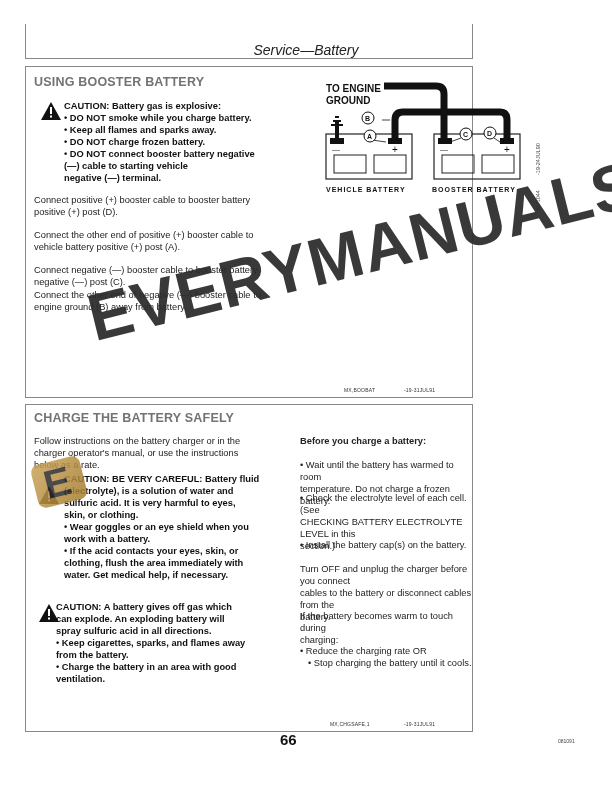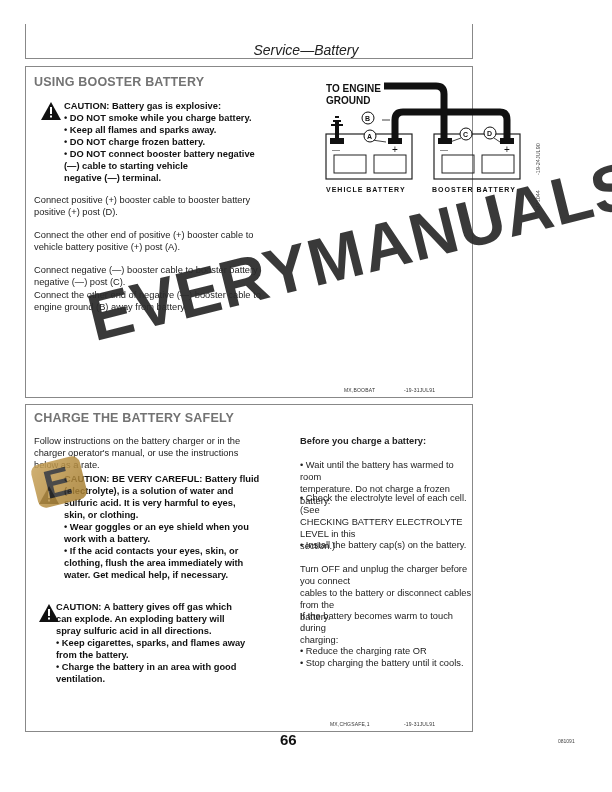--- a/index.html
+++ b/index.html
@@ -171,21 +171,21 @@
   <div class="p" style="left:274px; top:158px;">
     <div>Turn OFF and unplug the charger before you connect</div>
     <div>cables to the battery or disconnect cables from the</div>
     <div>battery.</div>
   </div>
   <div class="p" style="left:274px; top:205px;">
     <div>If the battery becomes warm to touch during</div>
     <div>charging:</div>
   </div>
   <div class="p" style="left:274px; top:240px;">• Reduce the charging rate OR</div>
-  <div class="p" style="left:274px; top:252px;">• Stop charging the battery until it cools.</div>
+  <div class="p" style="left:282px; top:252px;">• Stop charging the battery until it cools.</div>
 
   <div class="footer-code" style="left:304px; top:316px;">MX,CHGSAFE,1</div>
   <div class="footer-code" style="left:378px; top:316px;">-19-31JUL91</div>
 </div>
 
 <div class="page-num">66</div>
 <div class="page-code">081091</div>
 
 <div class="wm-logo">
     <span>E</span>

